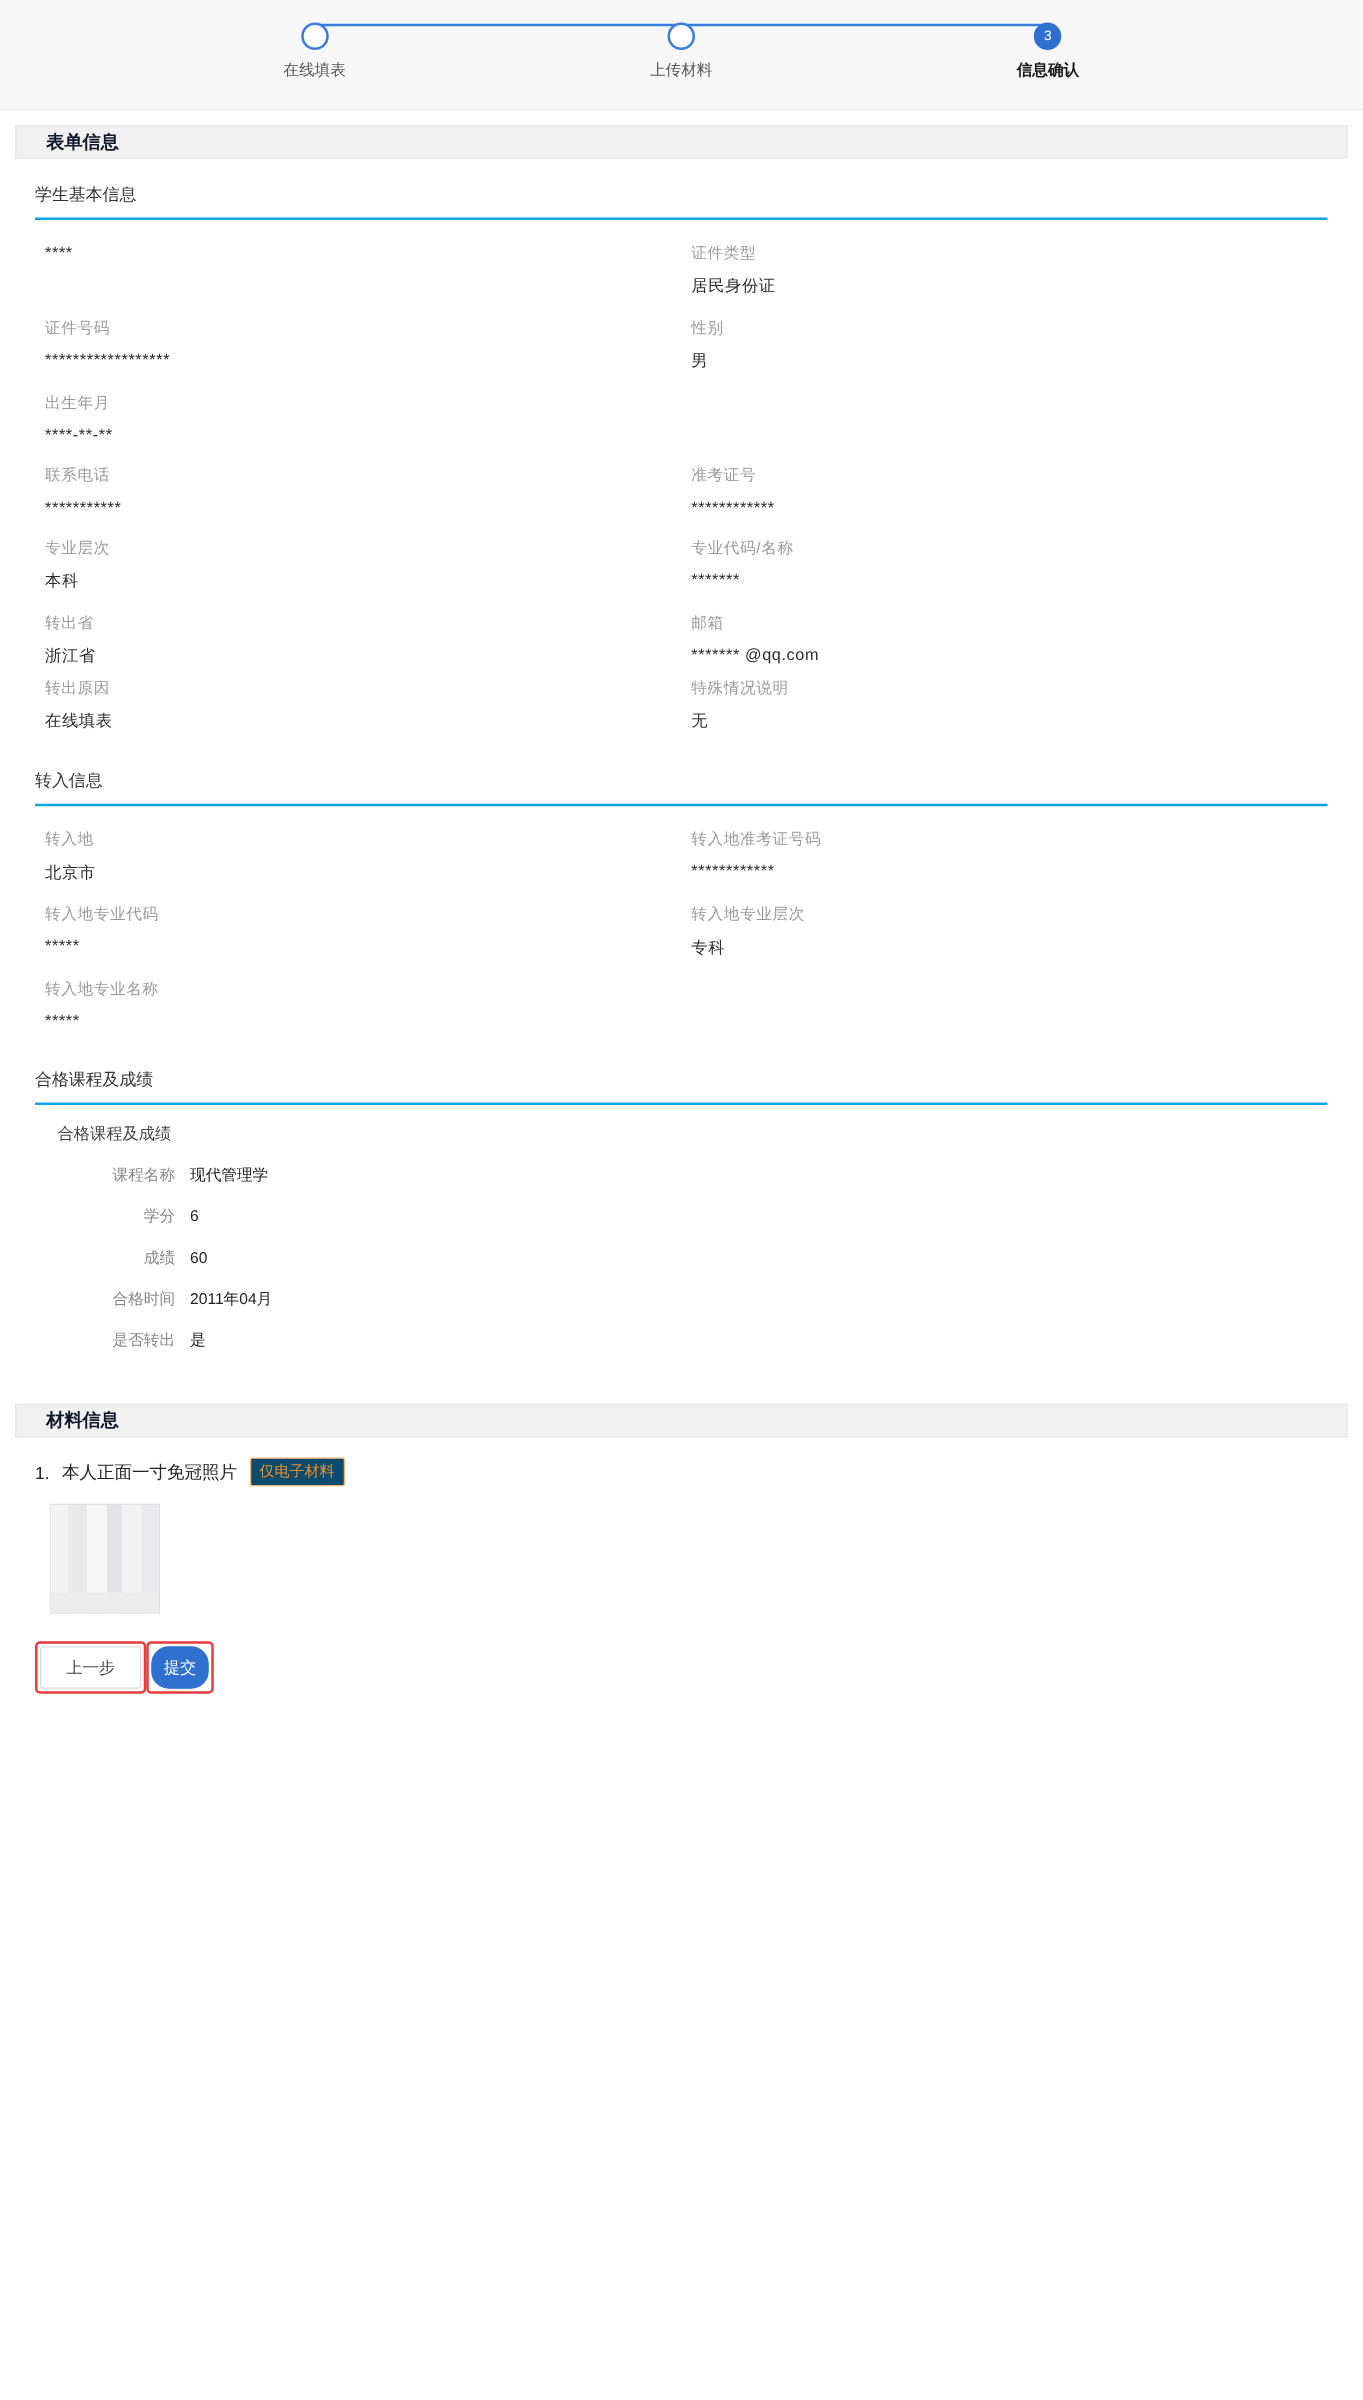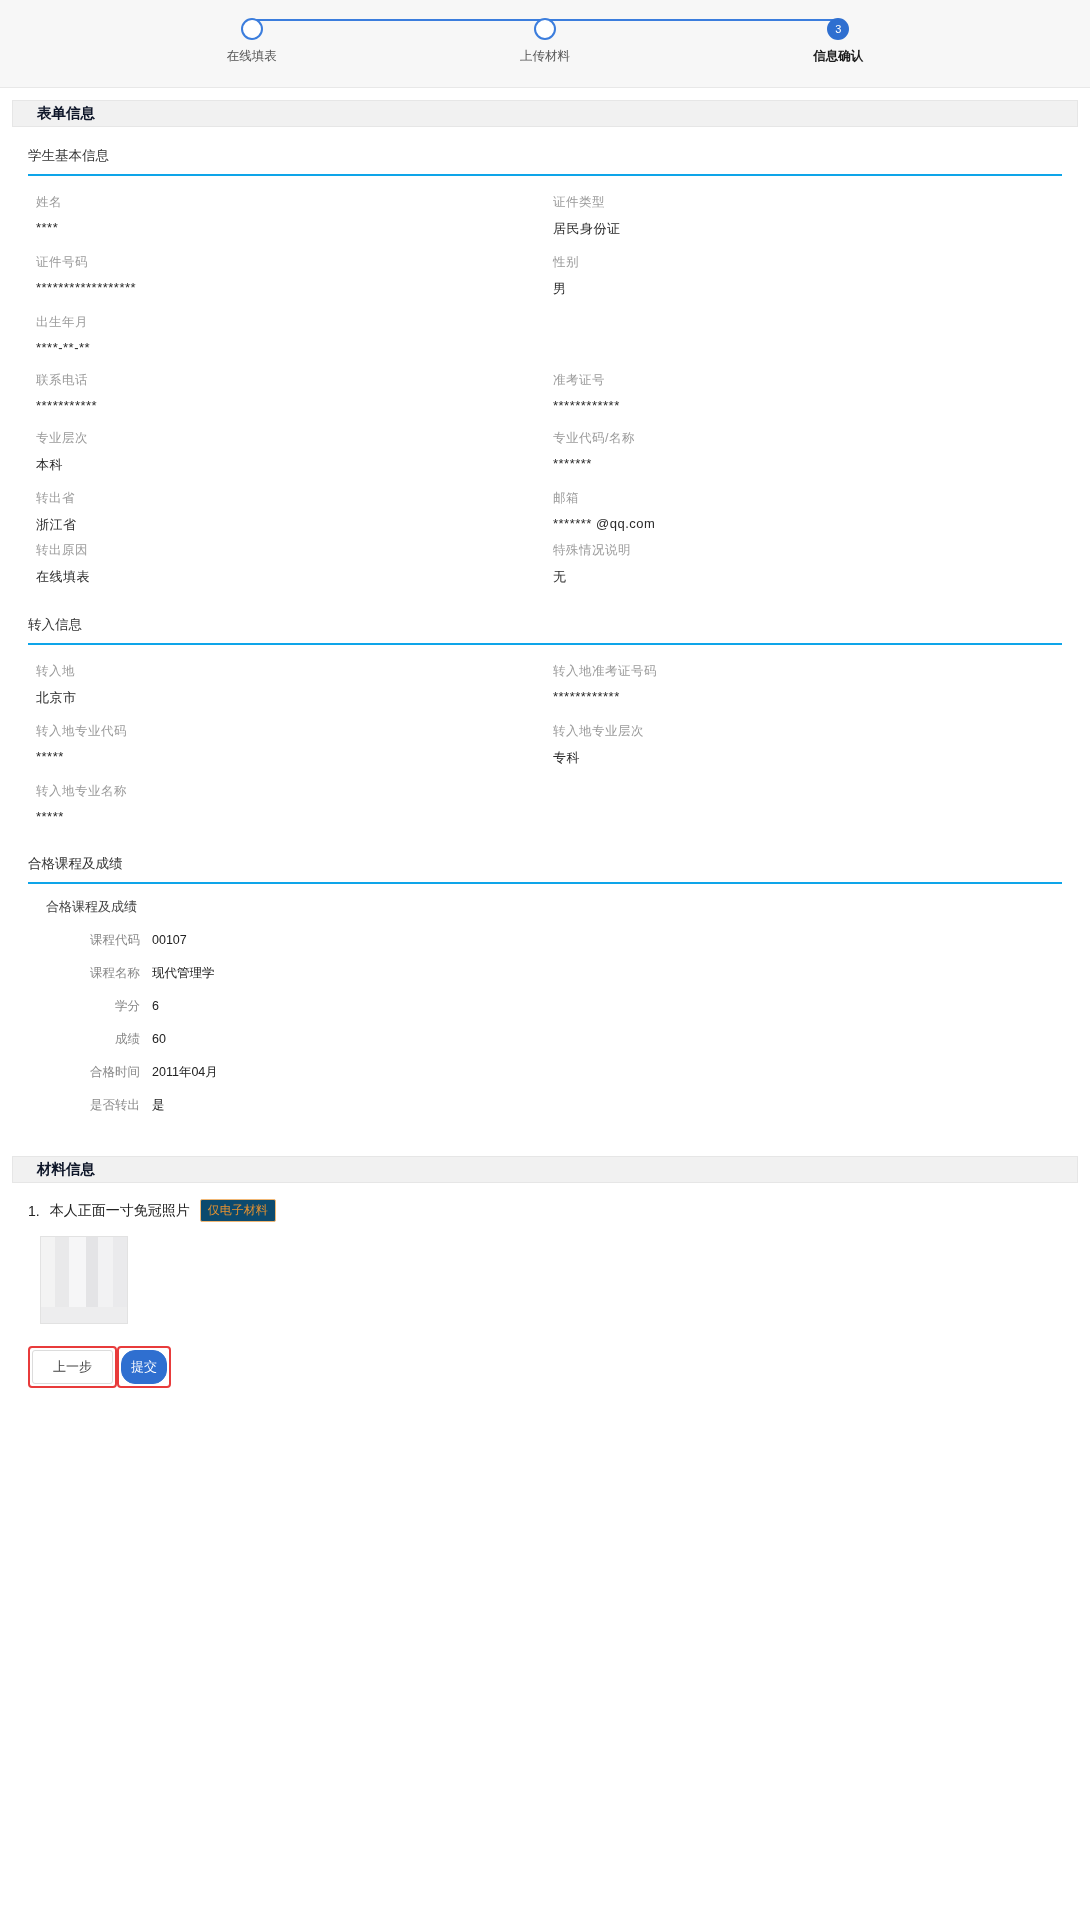--- a/index.html
+++ b/index.html
@@ -185,21 +185,20 @@
     </div>
   </div>
 </div>
 
 <div class="card">
   <div class="section-bar">表单信息</div>
 
   <div class="group-title">学生基本信息</div>
   <div class="grid">
     <div class="field">
-      <div class="lbl">姓名</div>
       <div class="val">****</div>
     </div>
     <div class="field">
       <div class="lbl">证件类型</div>
       <div class="val">居民身份证</div>
     </div>
     <div class="field">
       <div class="lbl">证件号码</div>
       <div class="val">******************</div>
     </div>
@@ -273,24 +272,20 @@
     </div>
     <div class="field">
       <div class="lbl"></div>
       <div class="val"></div>
     </div>
   </div>
 
   <div class="group-title">合格课程及成绩</div>
   <div class="course-box">
     <div class="course-head">合格课程及成绩</div>
-    <div class="course-row">
-      <div class="ck">课程代码</div>
-      <div class="cv">00107</div>
-    </div>
     <div class="course-row">
       <div class="ck">课程名称</div>
       <div class="cv">现代管理学</div>
     </div>
     <div class="course-row">
       <div class="ck">学分</div>
       <div class="cv">6</div>
     </div>
     <div class="course-row">
       <div class="ck">成绩</div>

